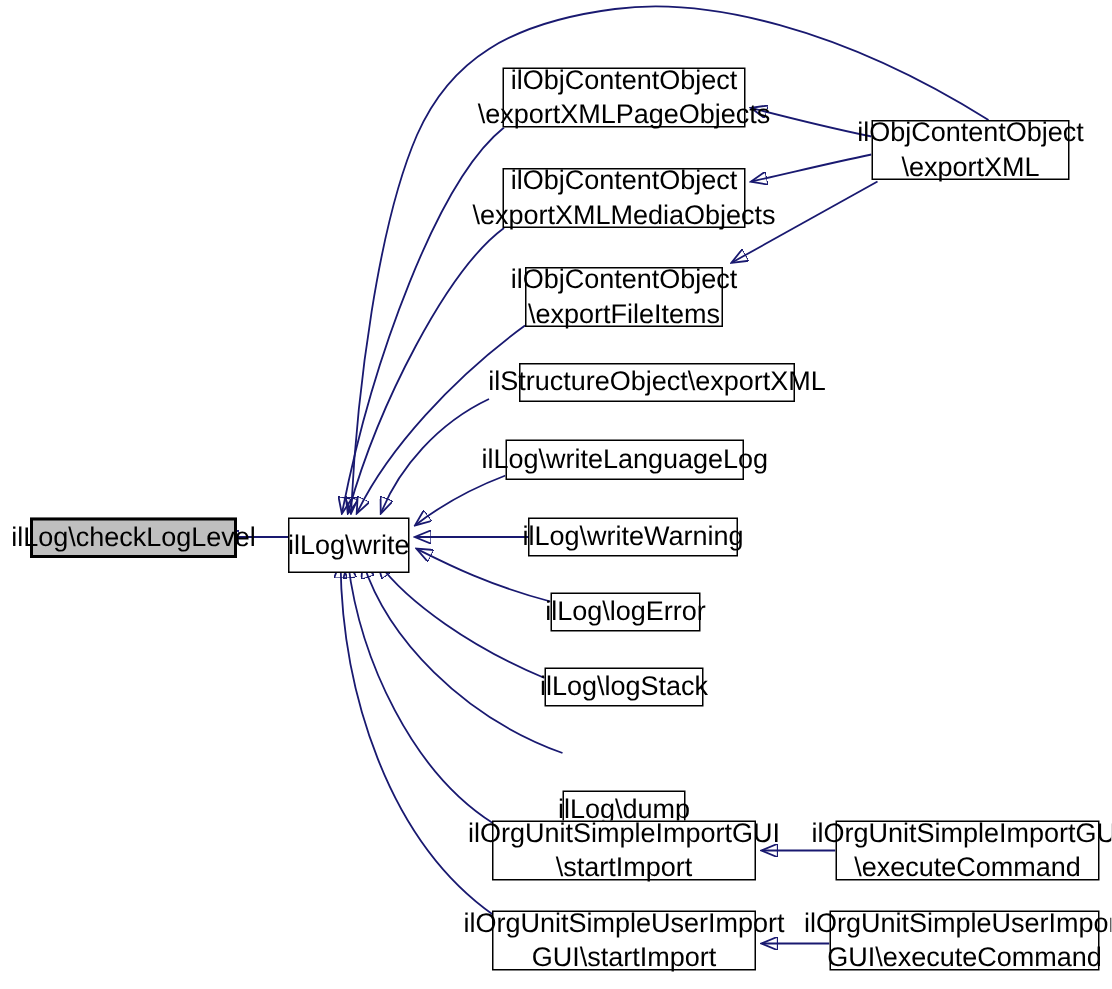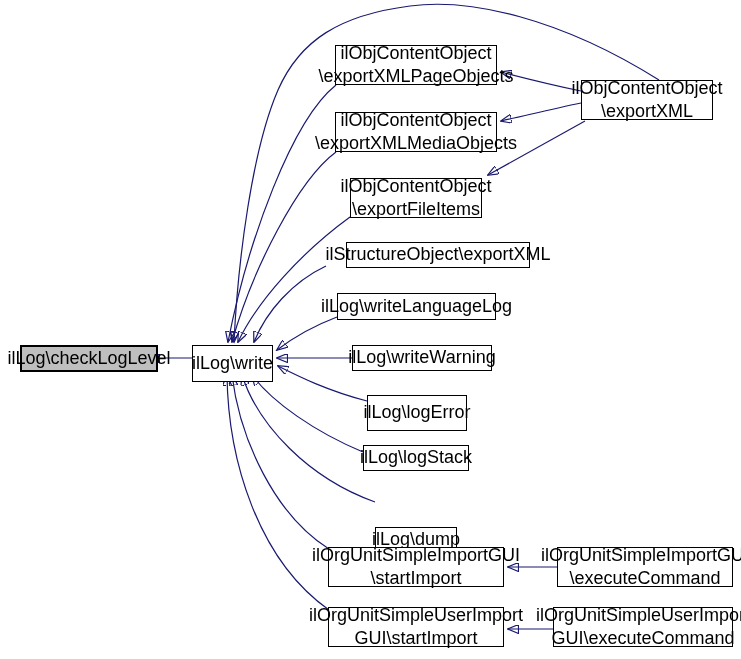--- a/index.html
+++ b/index.html
@@ -87,21 +87,21 @@
 
   <div class="node" style="left:581px; top:80px; width:132px; height:40px;">ilObjContentObject
 \exportXML</div>
 
   <div class="node" style="left:326px; top:242px; width:184px; height:26px;margin-left:20px;">ilStructureObject\exportXML</div>
 
   <div class="node" style="left:337px; top:293px; width:159px; height:27px;">ilLog\writeLanguageLog</div>
 
   <div class="node" style="left:352px; top:345px; width:140px; height:26px;">ilLog\writeWarning</div>
 
-  <div class="node" style="left:367px; top:395px; width:100px; height:36px;">ilLog\logError</div>
+  <div class="node" style="left:367px; top:395px; width:100px; height:26px;">ilLog\logError</div>
 
   <div class="node" style="left:363px; top:445px; width:106px; height:26px;">ilLog\logStack</div>
 
   <div class="node" style="left:375px; top:495px; width:82px; height:26px;margin-top:32px;">ilLog\dump</div>
 
   <div class="node" style="left:328px; top:547px; width:176px; height:40px;">ilOrgUnitSimpleImportGUI
 \startImport</div>
 
   <div class="node" style="left:557px; top:547px; width:176px; height:40px;">ilOrgUnitSimpleImportGUI
 \executeCommand</div>

